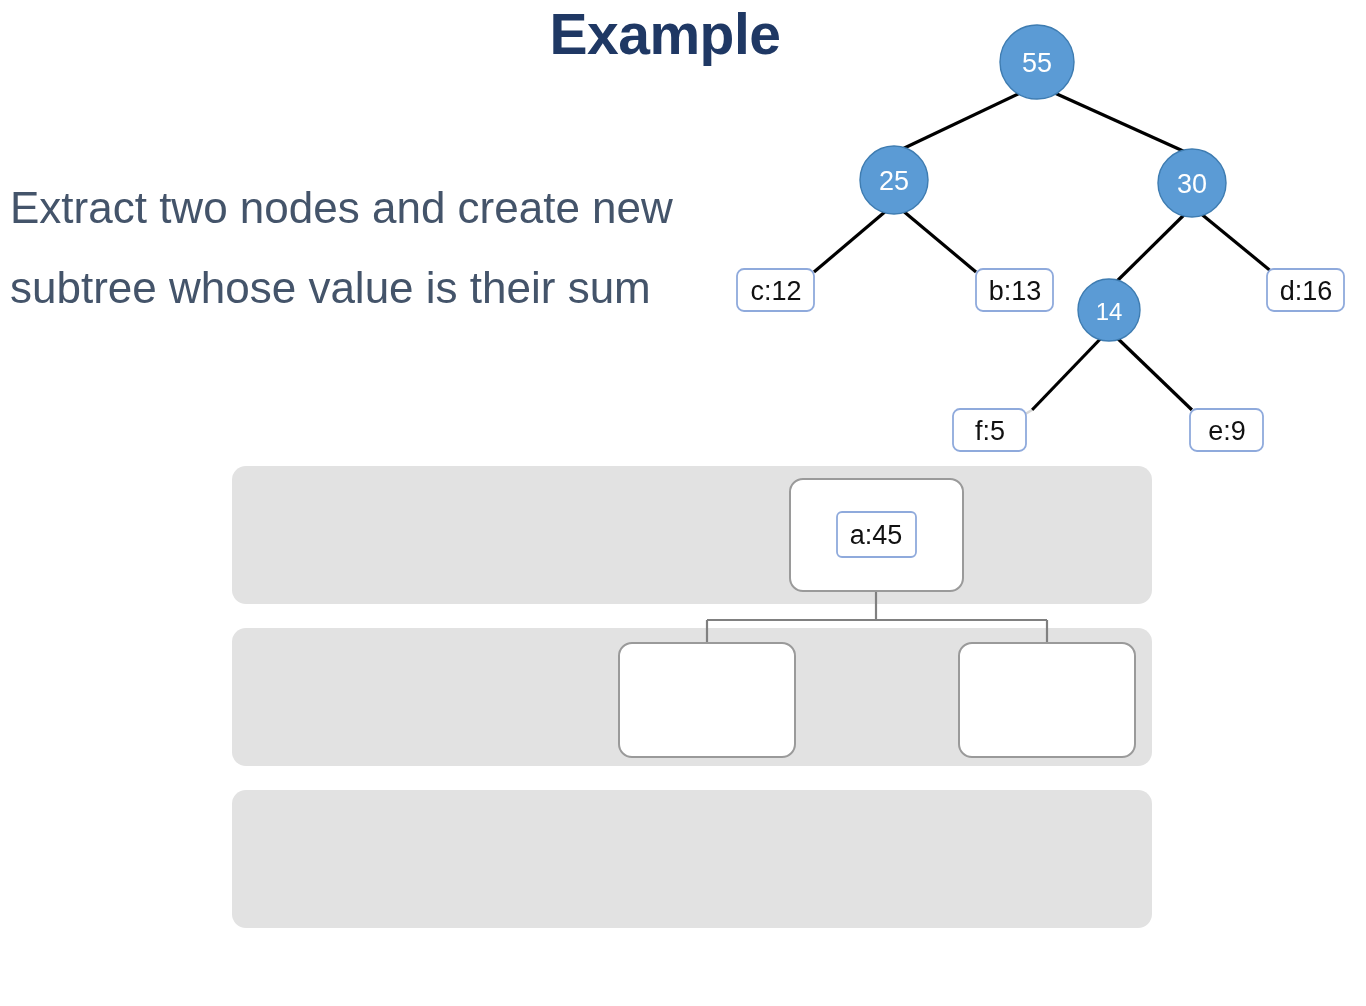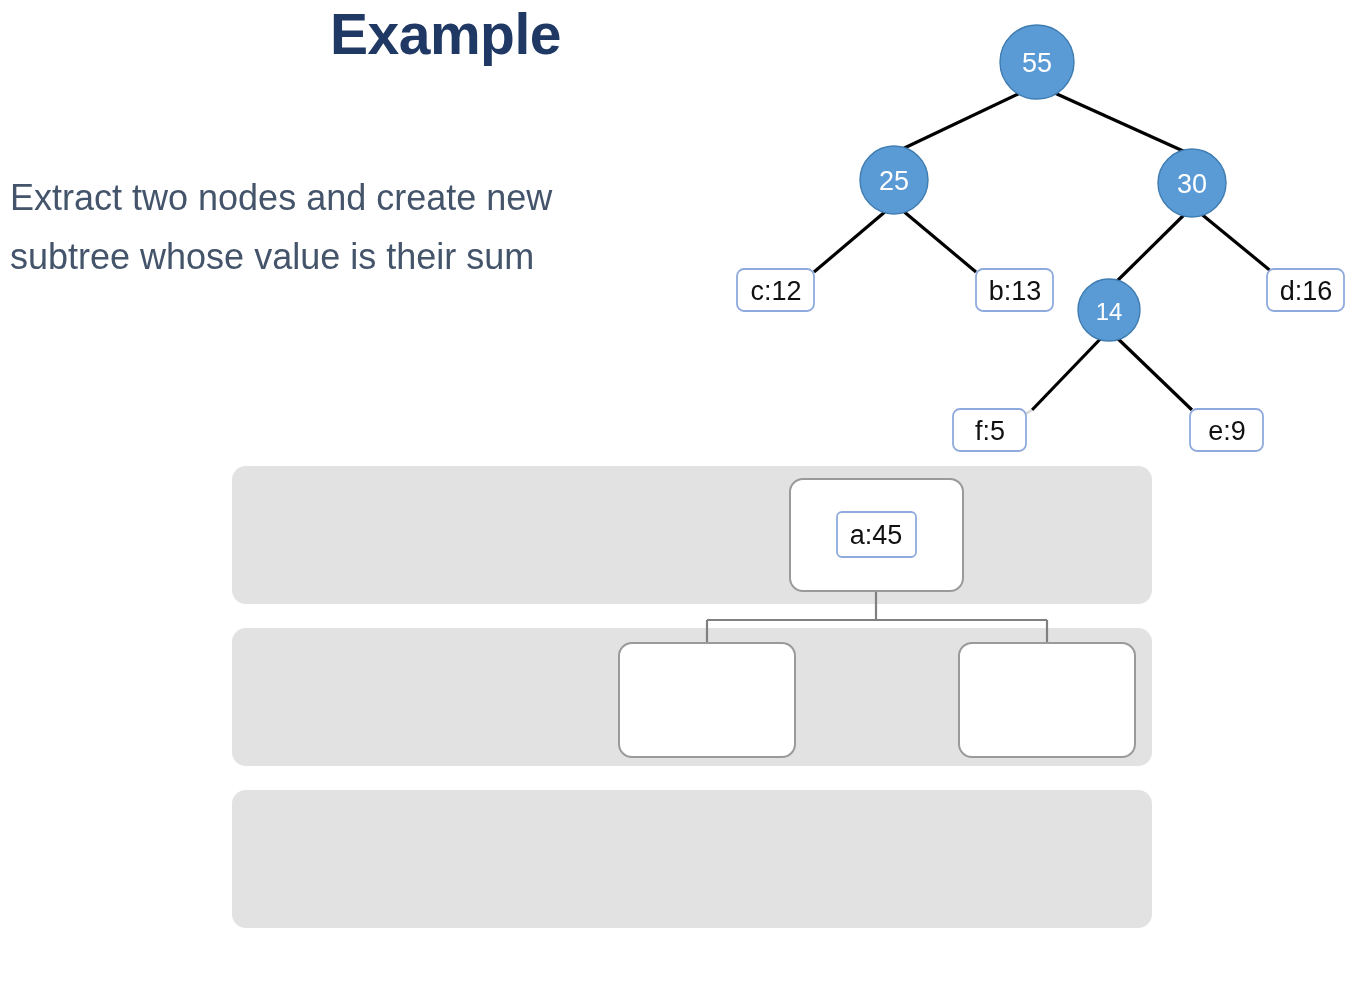--- a/index.html
+++ b/index.html
@@ -22,21 +22,21 @@
     height: 1006px;
     background: #ffffff;
   }
 
   
   .slide-title {
     position: absolute;
     left: 330px;
     top: 2px;
     width: 670px;
-    text-align: left;
+    text-align: center;
     font-size: 57px;
     font-weight: bold;
     color: #1F3864;
     letter-spacing: -0.5px;
     line-height: 1.15;
     white-space: nowrap;
   }
 
   
   .bullet-block {
@@ -53,22 +53,22 @@
     flex: 0 0 auto;
     width: 30px;
     font-size: 40px;
     line-height: 56px;
     color: #44546A;
     text-align: left;
     margin-left: -6px;
   }
   .bullet-text {
     flex: 1 1 auto;
-    font-size: 36px;
-    line-height: 59px;
+    font-size: 44px;
+    line-height: 80px;
     color: #44546A;
     font-weight: normal;
   }
 
   
   #tree-svg {
     position: absolute;
     left: 700px;
     top: 0px;
     width: 666px;

